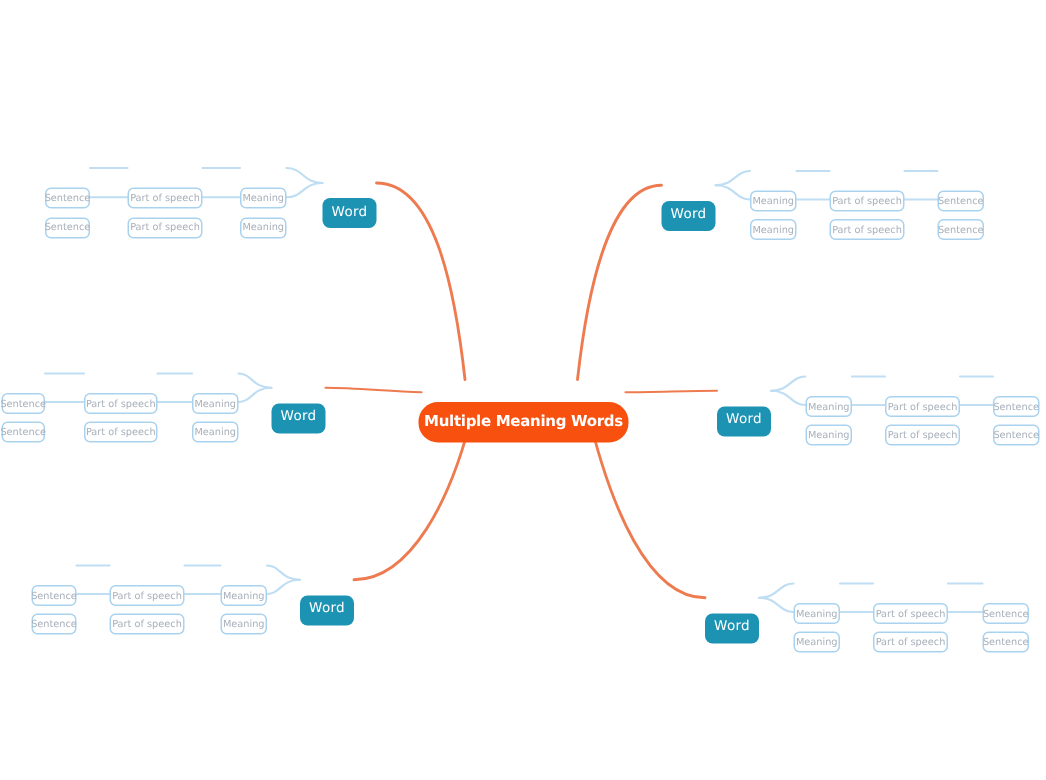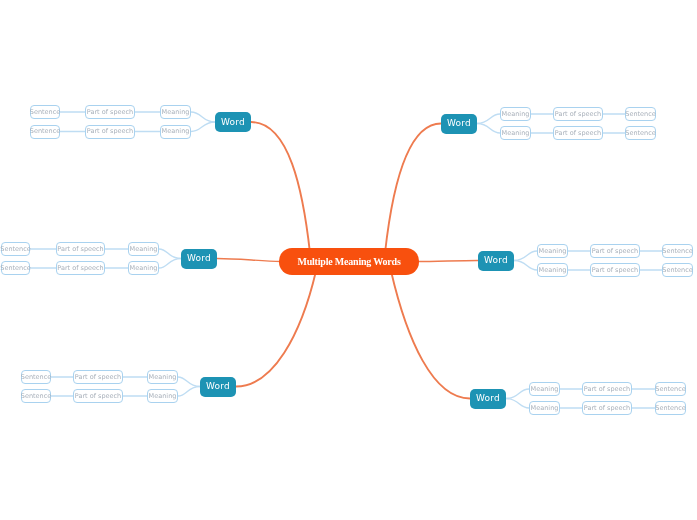--- a/index.html
+++ b/index.html
@@ -3,24 +3,24 @@
 <meta charset="utf-8">
 <style>
   html,body{margin:0;padding:0;background:#ffffff;}
   #canvas{
     position:relative;width:697px;height:520px;background:#ffffff;
     font-family:"DejaVu Sans","Liberation Sans",sans-serif;overflow:hidden;
   }
   #connectors{position:absolute;left:0;top:0;width:697px;height:520px;}
   .node{
     position:absolute;display:flex;align-items:center;justify-content:center;
-    box-sizing:border-box;white-space:nowrap;line-height:1;
+    box-sizing:border-box;white-space:nowrap;line-height:1;margin-top:20px;
   }
   .central-node{
-    border-radius:13px;font-weight:bold;font-size:10px;letter-spacing:-0.2px;font-family:Liberation Serif, serif;
+    border-radius:13px;font-weight:bold;font-size:10px;letter-spacing:-0.2px;
   }
   .word-node{
     border-radius:5px;font-weight:normal;font-size:9px;letter-spacing:0.2px;
   }
   .child-node{
     border-radius:4px;border:1px solid #a9d2ef;background:#ffffff;font-size:6.5px;
   }
 </style>
 </head>
 <body>

